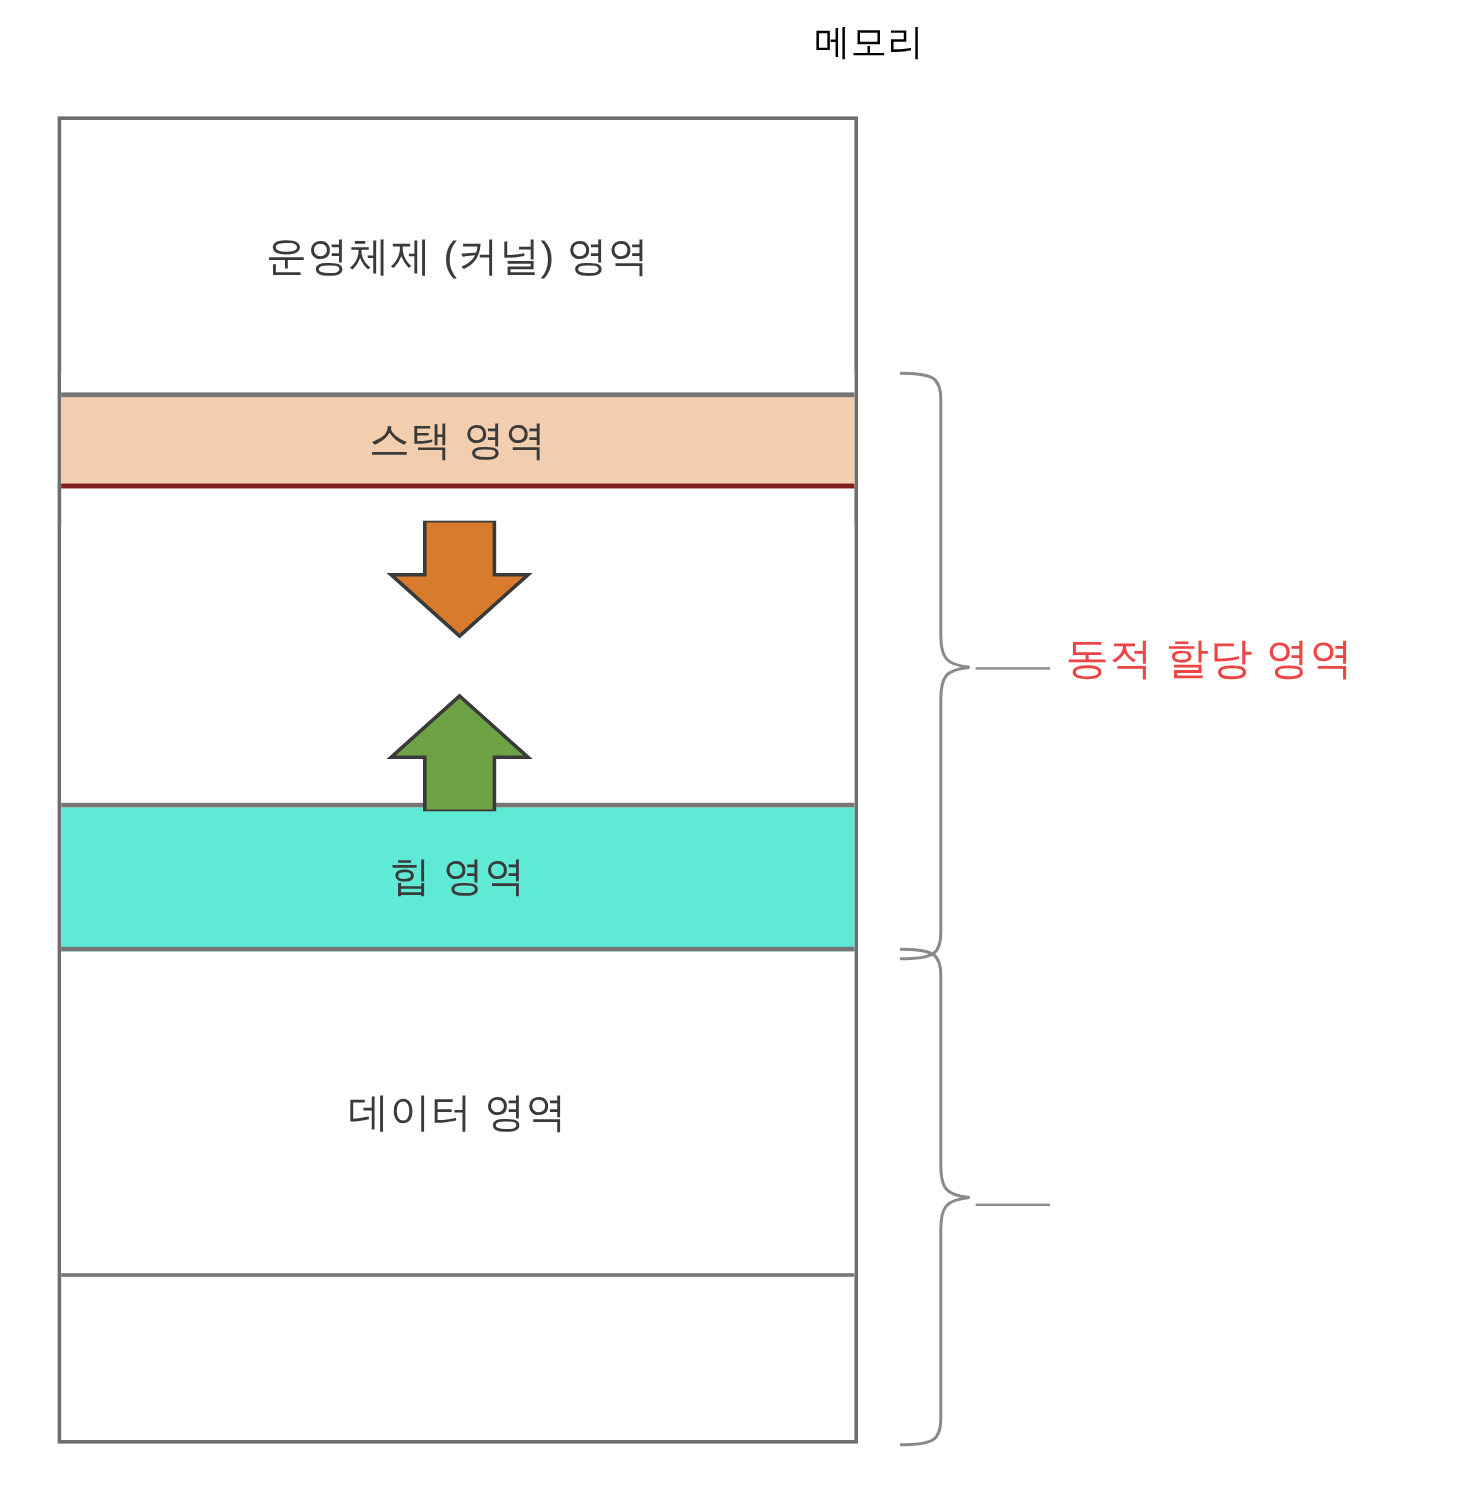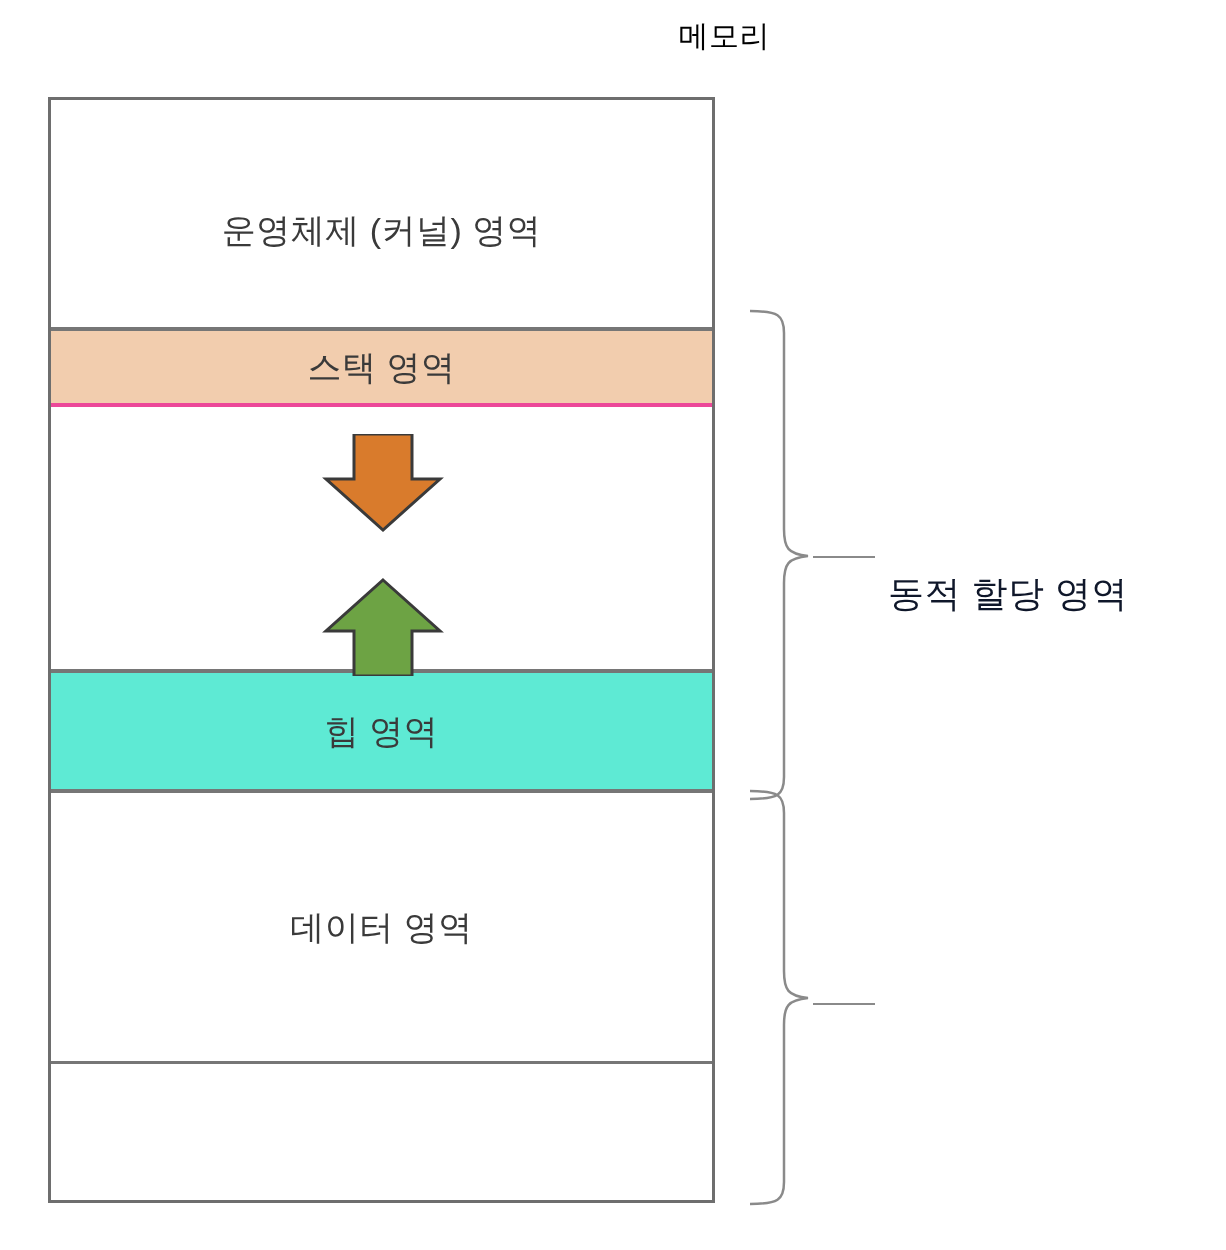--- a/index.html
+++ b/index.html
@@ -60,36 +60,36 @@
   .seg-label {
     font-size: 34px;
     line-height: 40px;
     color: #3a3a3a;
     letter-spacing: 0.5px;
     white-space: nowrap;
   }
 
   
   #seg-kernel {
-    top: 16px;
+    top: 0px;
     height: 232px;           
     border-bottom: 4px solid #767676;
     justify-content: center;
   }
   #seg-gap {
     top: 210px;
     height: 21px;            
     background: #ffffff;
     border-bottom: 4px solid #767676;
   }
   #seg-stack {
     top: 231px;
     height: 76px;           
     background: #f2cdae;
-    border-bottom: 4px solid #ec4899;
+    border-bottom: 4px solid #7f1d1d;
   }
   #seg-free {
     top: 337px;
     height: 236px;           
     background: #ffffff;
     border-bottom: 4px solid #767676;
   }
   #seg-heap {
     top: 573px;
     height: 120px;           
@@ -140,24 +140,23 @@
     left: 744px;
     top: 785px;
     width: 70px;
     height: 425px;
   }
 
   .brace-label {
     position: absolute;
     font-size: 36px;
     line-height: 44px;
-    color: #0f172a;
+    color: #ef4444;
     letter-spacing: 0.5px;
     white-space: nowrap;
-    margin-top: 45px;
   }
   #label-dynamic {
     left: 888px;
     top: 527px;
   }
   #label-static {
     left: 888px;
     top: 975px;
   }
 

